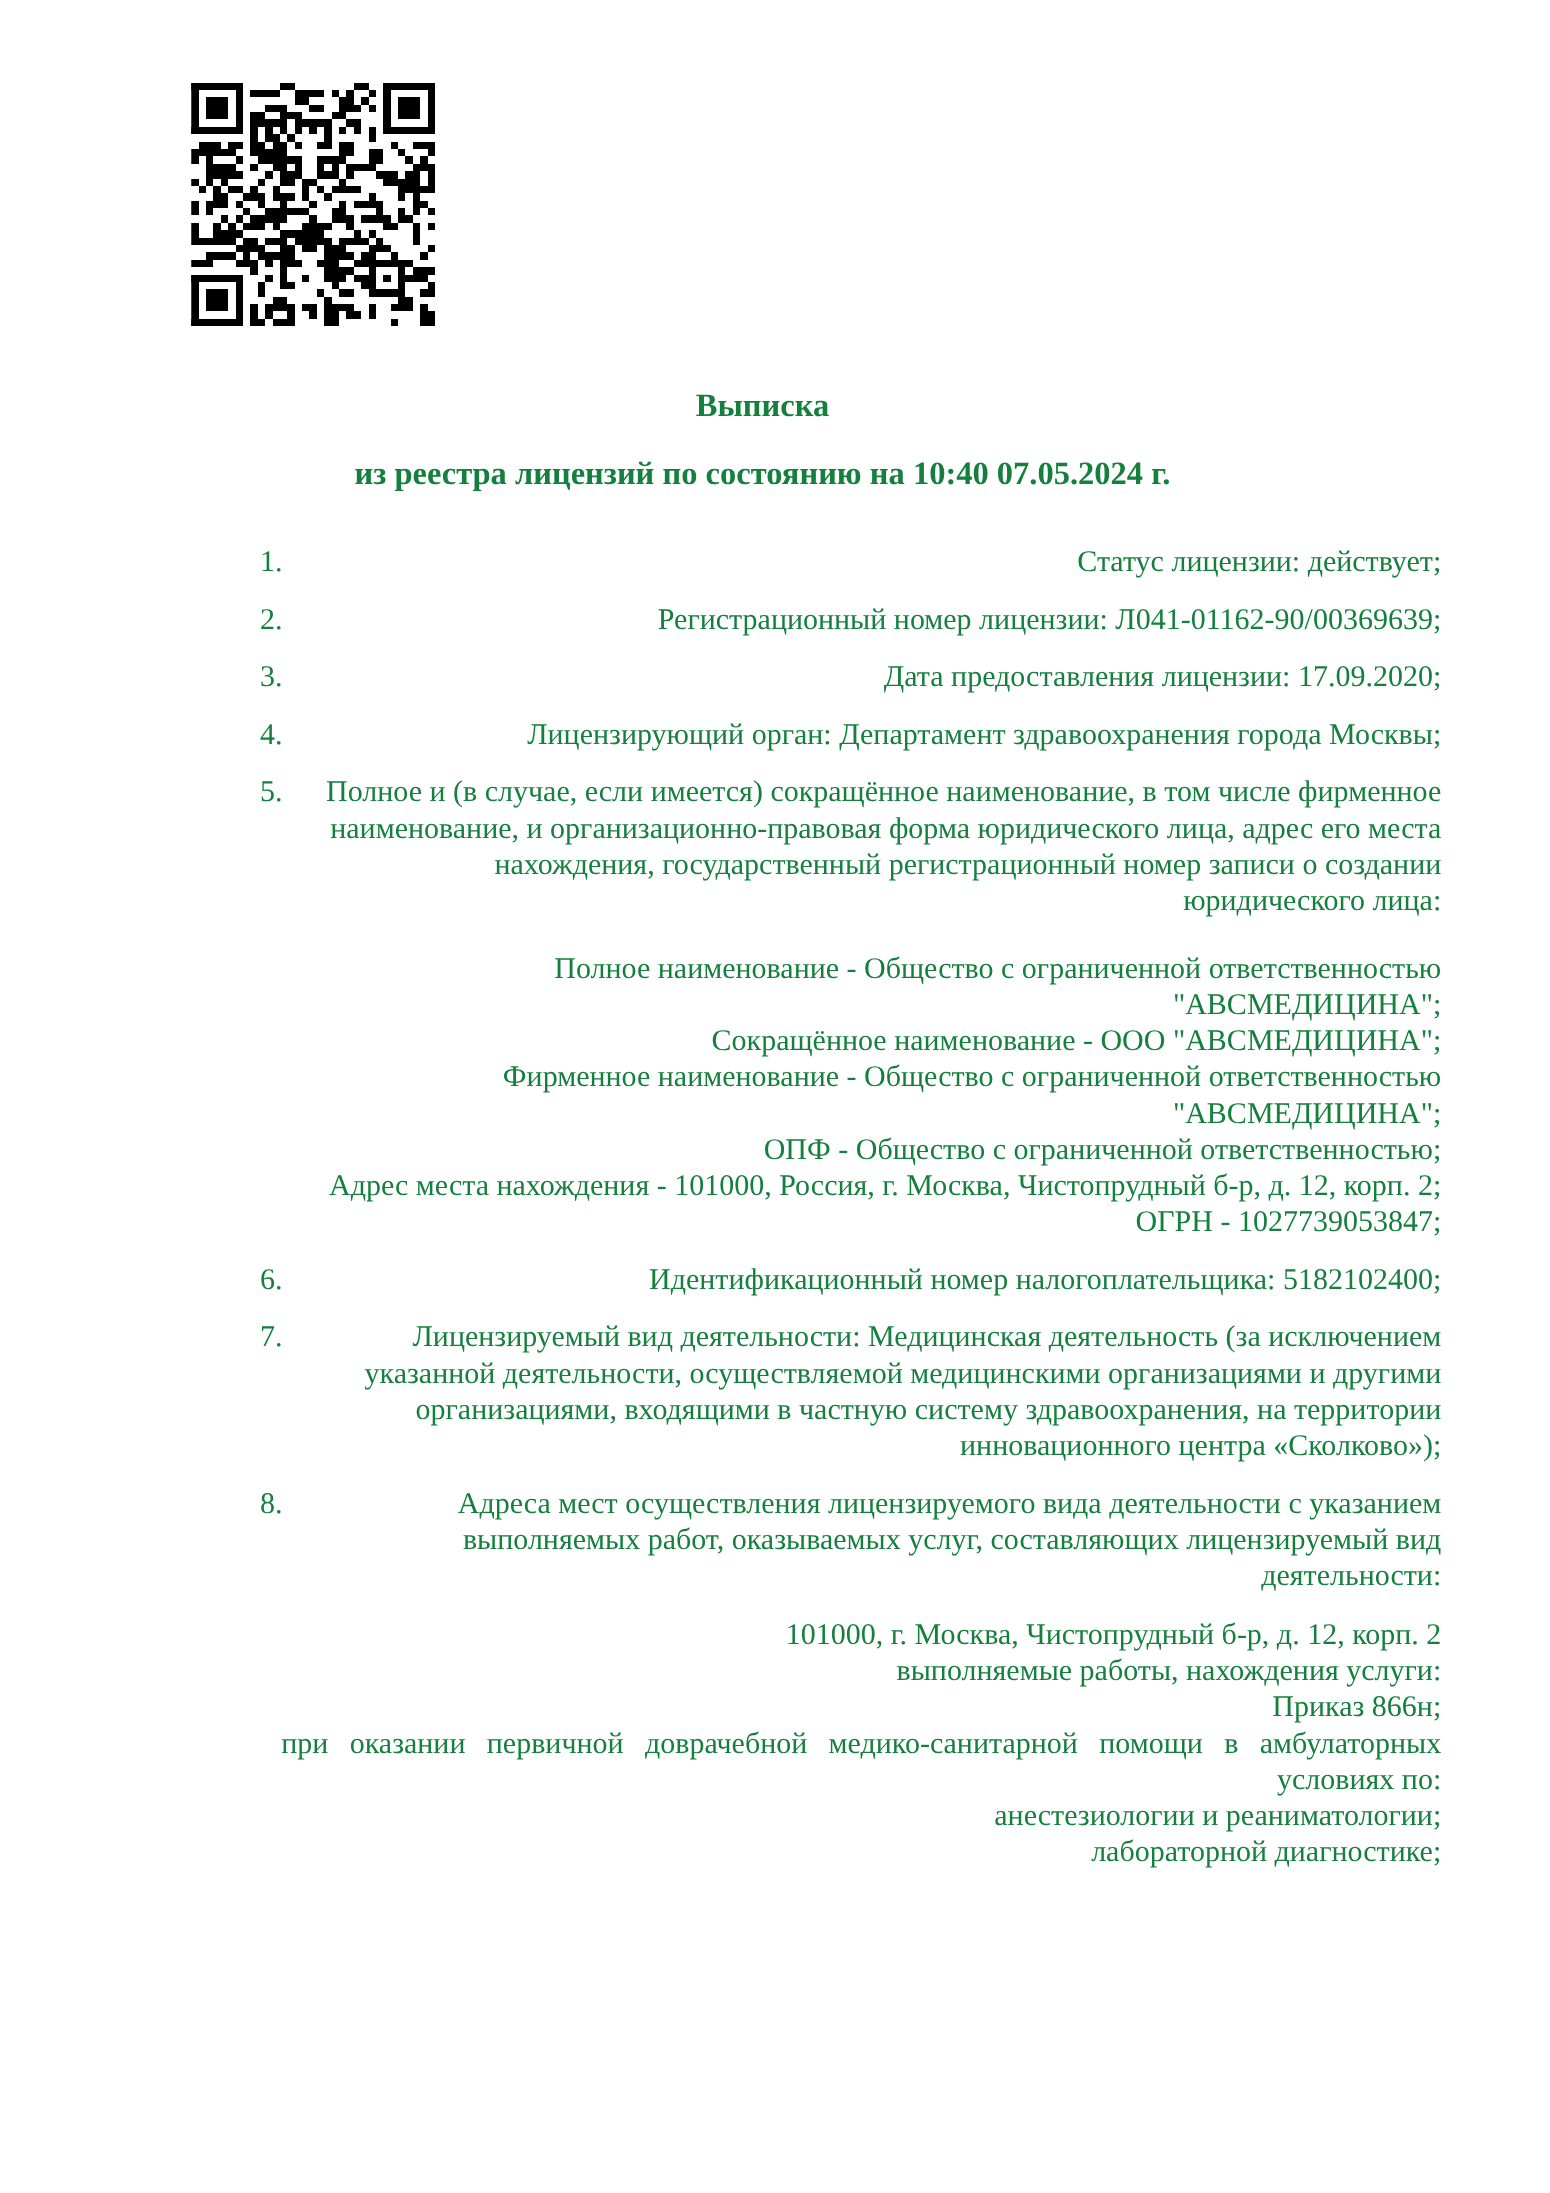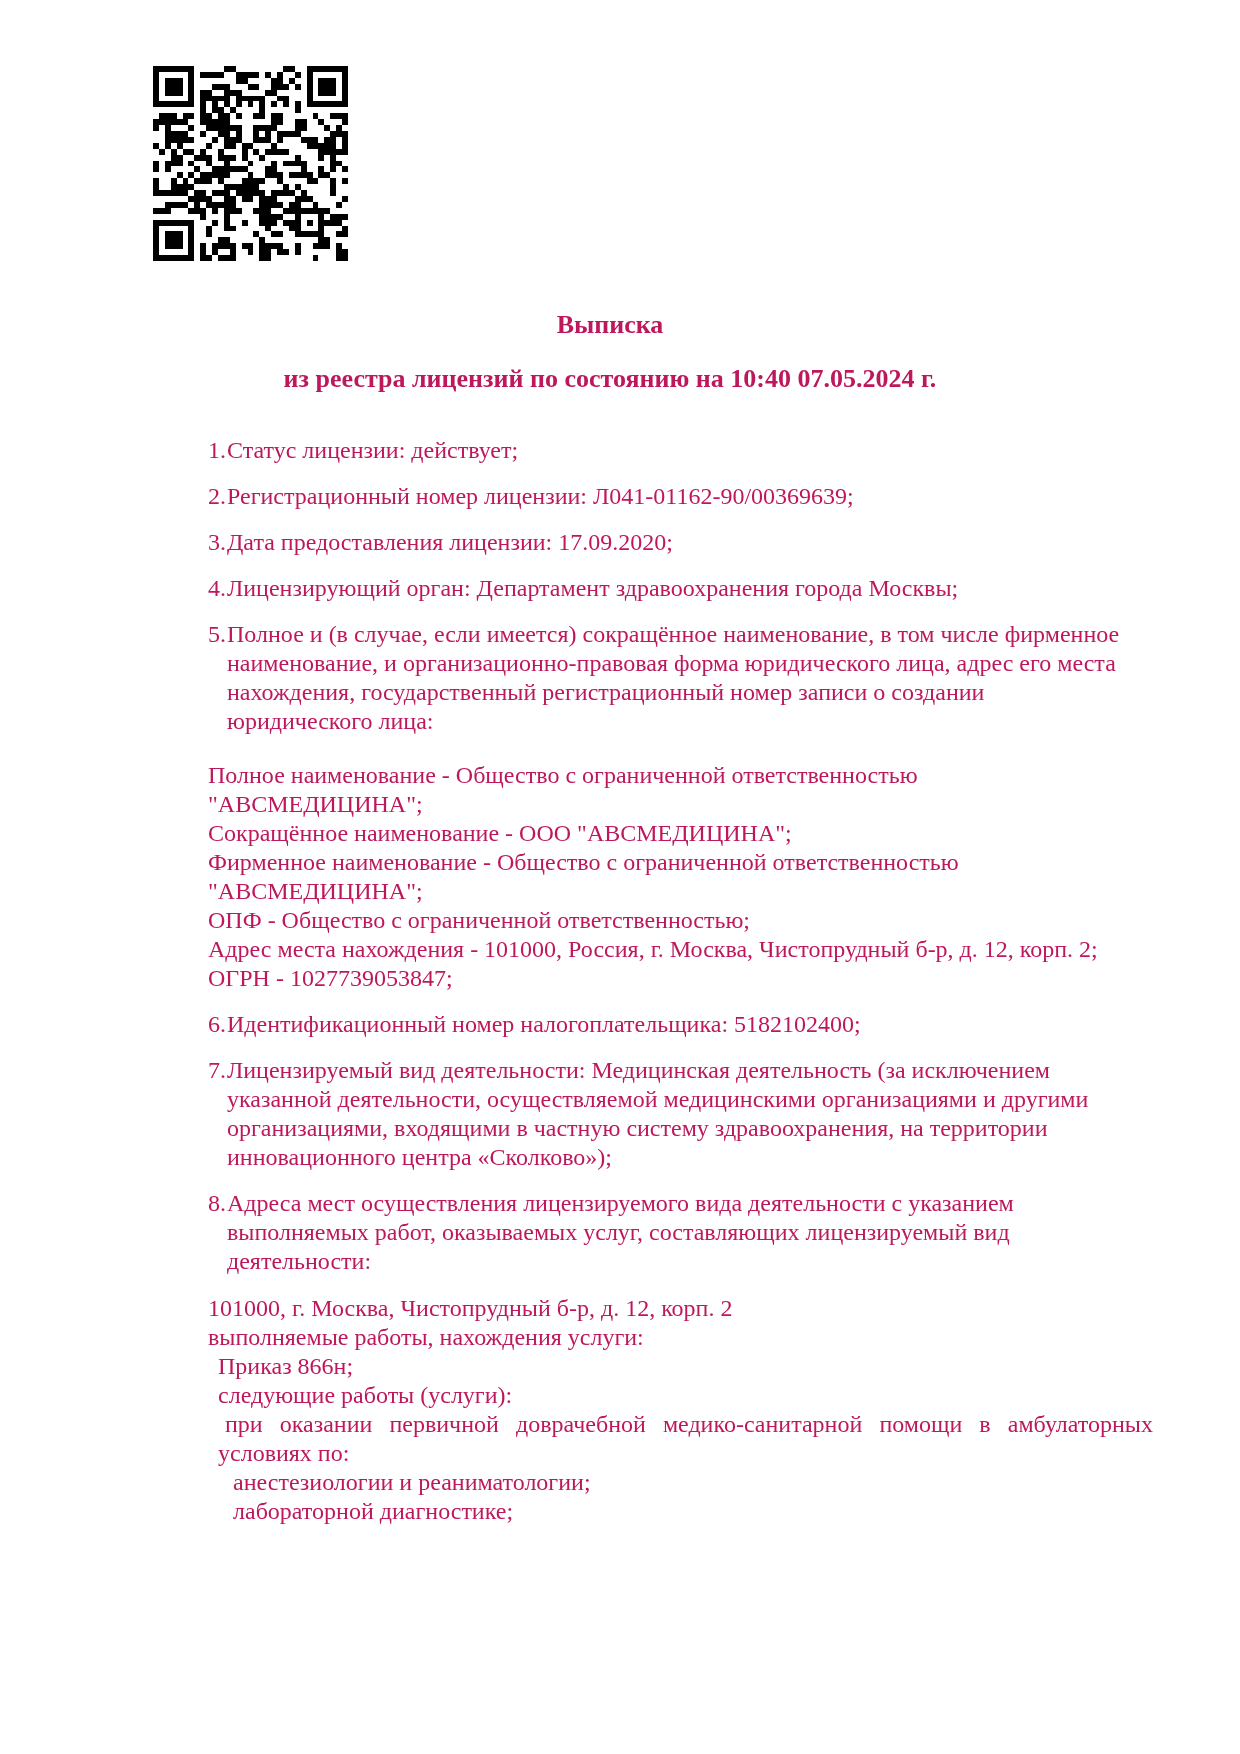--- a/index.html
+++ b/index.html
@@ -1,21 +1,21 @@
 <!DOCTYPE html>
 <html><head>
 <meta charset="utf-8">
 <style>
   html, body { margin: 0; padding: 0; background: #ffffff; }
   .page {
     position: relative;
     width: 1240px;
     height: 1754px;
     background: #ffffff;
-    color: #be185d;
+    color: #15803d;
     font-family: "Liberation Serif", "DejaVu Serif", serif;
     overflow: hidden;
   }
   .qr {
     position: absolute;
     left: 153px;
     top: 66px;
     width: 195px;
     height: 195px;
     shape-rendering: crispEdges;
@@ -32,21 +32,21 @@
   }
   .subtitle { margin-top: 25px; }
   .content {
     margin: 43px 0 0 208px;
     width: 945px;
     font-size: 24px;
     line-height: 29px;
   }
   .item { position: relative; padding-left: 19px; margin-bottom: 17px; }
   .item .num { position: absolute; left: 0; top: 0; }
-  .ln { white-space: nowrap; }
+  .ln { white-space: nowrap; text-align: right; }
   .para { margin-top: 25px; margin-bottom: 17px; }
   .works { margin-top: 18px; }
   .ind1 { padding-left: 10px; }
   .ind2 { padding-left: 17px; }
   .ind3 { padding-left: 25px; }
   .just {
     white-space: normal;
     text-align: justify;
     text-align-last: justify;
   }
@@ -560,21 +560,20 @@
       <span class="num">8.</span>
       <div class="ln">Адреса мест осуществления лицензируемого вида деятельности с указанием</div>
       <div class="ln">выполняемых работ, оказываемых услуг, составляющих лицензируемый вид</div>
       <div class="ln">деятельности:</div>
     </div>
 
     <div class="para works">
       <div class="ln">101000, г. Москва, Чистопрудный б-р, д. 12, корп. 2</div>
       <div class="ln">выполняемые работы, нахождения услуги:</div>
       <div class="ln ind1">Приказ 866н;</div>
-      <div class="ln ind1">следующие работы (услуги):</div>
       <div class="ln ind2 just">при оказании первичной доврачебной медико-санитарной помощи в амбулаторных</div>
       <div class="ln ind1">условиях по:</div>
       <div class="ln ind3">анестезиологии и реаниматологии;</div>
       <div class="ln ind3">лабораторной диагностике;</div>
     </div>
 
   </div>
 </div>
 
 </body></html>

